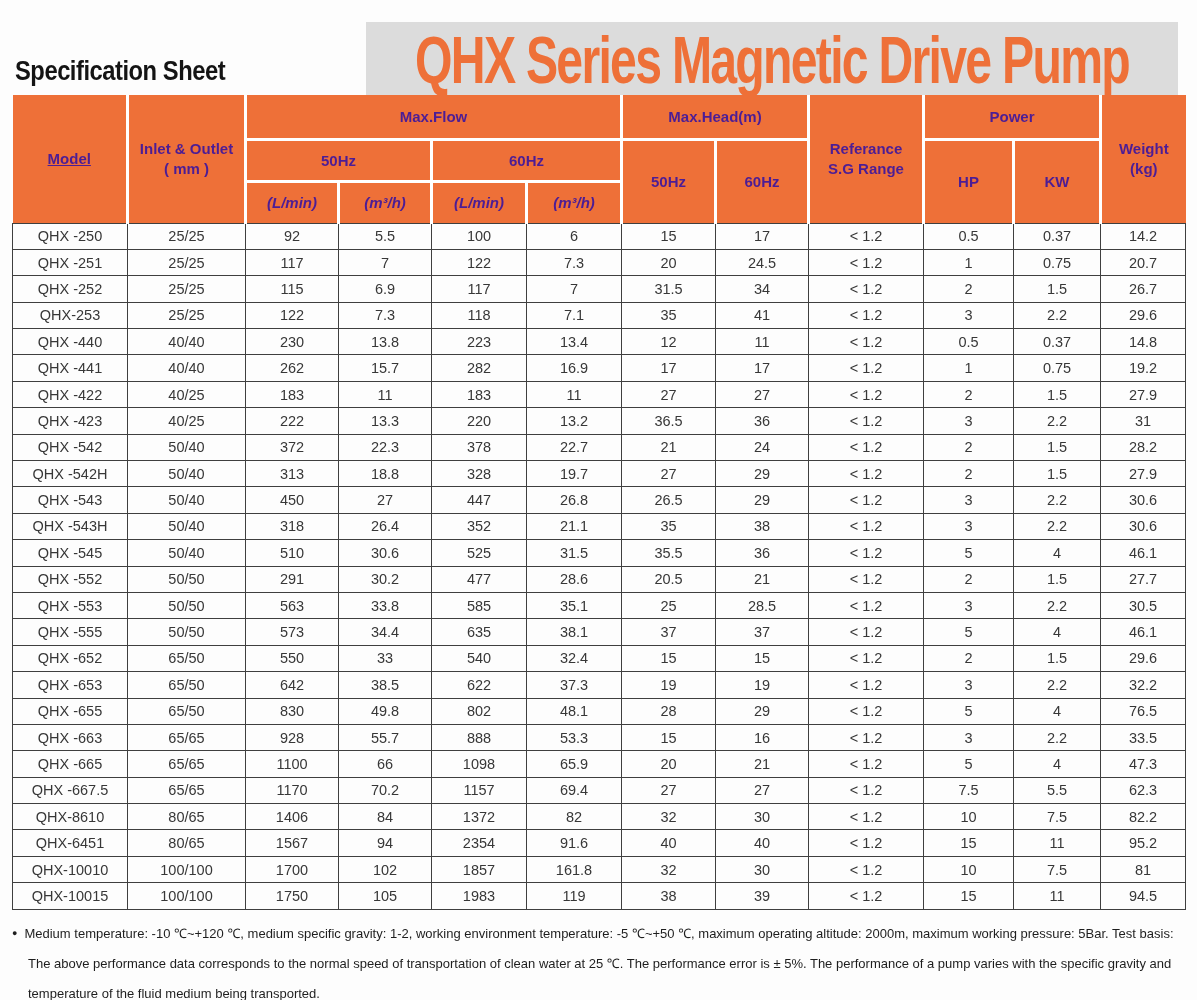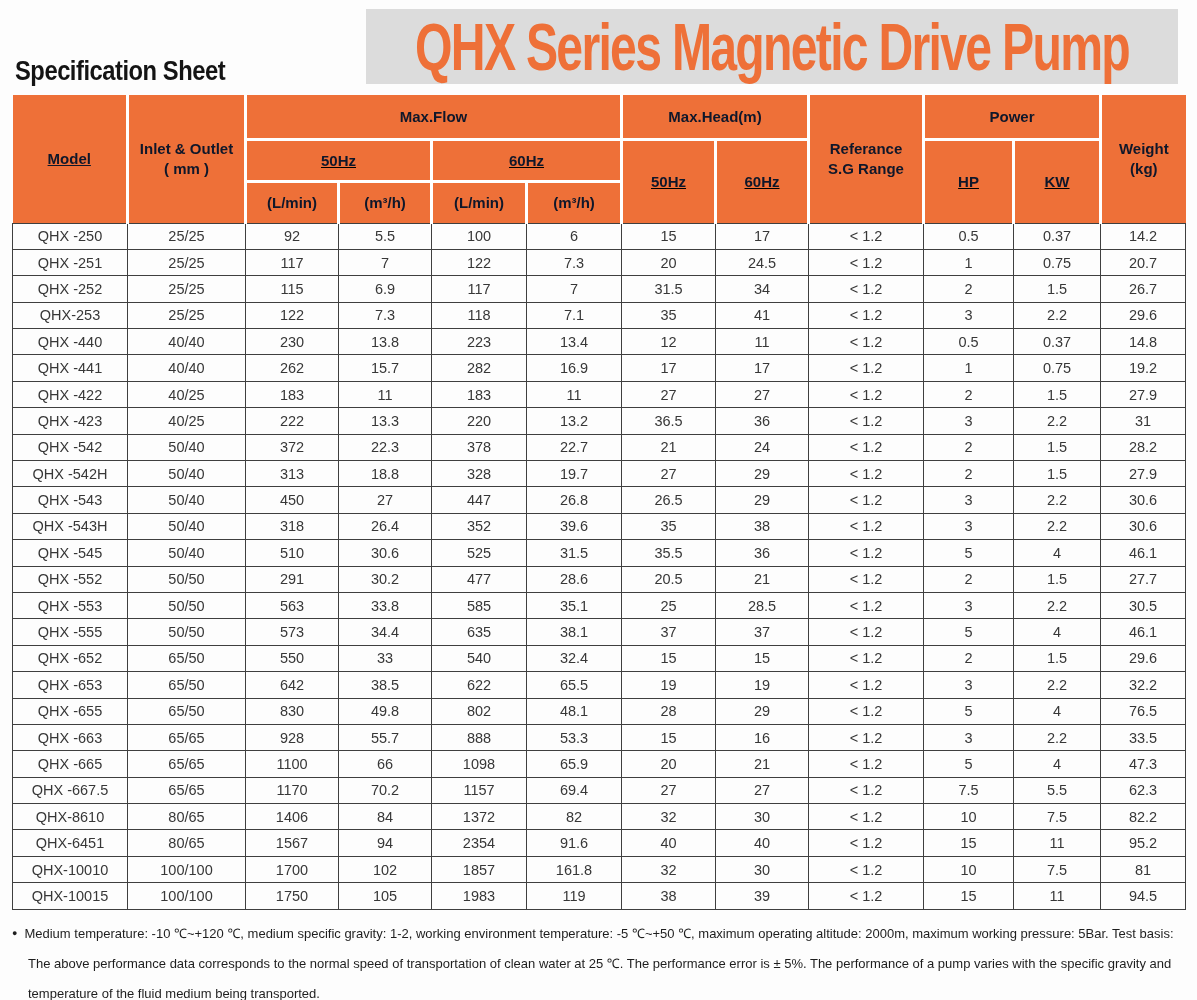--- a/index.html
+++ b/index.html
@@ -13,21 +13,21 @@
   body{
     width:1197px;height:1000px;
     background:var(--page);
     font-family:"Liberation Sans", sans-serif;
     overflow:hidden;
   }
   .page{position:relative;width:1197px;height:1000px;}
 
   
   .banner{
-    position:absolute;left:366px;top:9px;width:812px;height:75px;
+    position:absolute;left:366px;top:22px;width:812px;height:75px;
     background:var(--banner);
     display:flex;align-items:center;justify-content:center;
   }
   .page-title{
     margin:0;
     color:var(--accent);
     font-size:56px;font-weight:800;
     letter-spacing:-2px;white-space:nowrap;
     transform:scale(0.86,1.18);
     transform-origin:center center;
@@ -39,35 +39,35 @@
     transform:scale(0.95,1.08);transform-origin:left center;
   }
 
   
   table.spec{
     position:absolute;left:12px;top:95px;width:1173px;
     border-collapse:collapse;table-layout:fixed;
   }
   thead th{
     background:var(--accent);
-    color:#0f172a;
+    color:#4c1d95;
     font-size:15px;font-weight:bold;
     border:3px solid #fff;
     white-space:pre-line;
     line-height:1.3;
     padding:10px 0;
     text-align:center;vertical-align:middle;
   }
   thead tr:first-child th{border-top:none;}
   thead th.edge-l{border-left:none;text-decoration:underline;}
   thead th.edge-r{border-right:none;}
   thead th.edge-b{border-bottom:none;}
   thead tr.h1{height:44px;}
-  thead tr.h2{height:21px;text-decoration:underline;}
-  thead tr.h3{height:24px;}
+  thead tr.h2{height:21px;}
+  thead tr.h3{height:24px;font-style:italic;}
 
   tbody td{
     border:1px solid var(--grid);
     text-align:center;vertical-align:middle;
     font-size:14.5px;color:#373737;
     height:26.4px;padding:0;
     background:var(--page);
   }
 
   
@@ -286,21 +286,21 @@
           <td>3</td>
           <td>2.2</td>
           <td>30.6</td>
         </tr>
         <tr>
           <td>QHX -543H</td>
           <td>50/40</td>
           <td>318</td>
           <td>26.4</td>
           <td>352</td>
-          <td>39.6</td>
+          <td>21.1</td>
           <td>35</td>
           <td>38</td>
           <td>&lt; 1.2</td>
           <td>3</td>
           <td>2.2</td>
           <td>30.6</td>
         </tr>
         <tr>
           <td>QHX -545</td>
           <td>50/40</td>
@@ -370,21 +370,21 @@
           <td>2</td>
           <td>1.5</td>
           <td>29.6</td>
         </tr>
         <tr>
           <td>QHX -653</td>
           <td>65/50</td>
           <td>642</td>
           <td>38.5</td>
           <td>622</td>
-          <td>65.5</td>
+          <td>37.3</td>
           <td>19</td>
           <td>19</td>
           <td>&lt; 1.2</td>
           <td>3</td>
           <td>2.2</td>
           <td>32.2</td>
         </tr>
         <tr>
           <td>QHX -655</td>
           <td>65/50</td>

